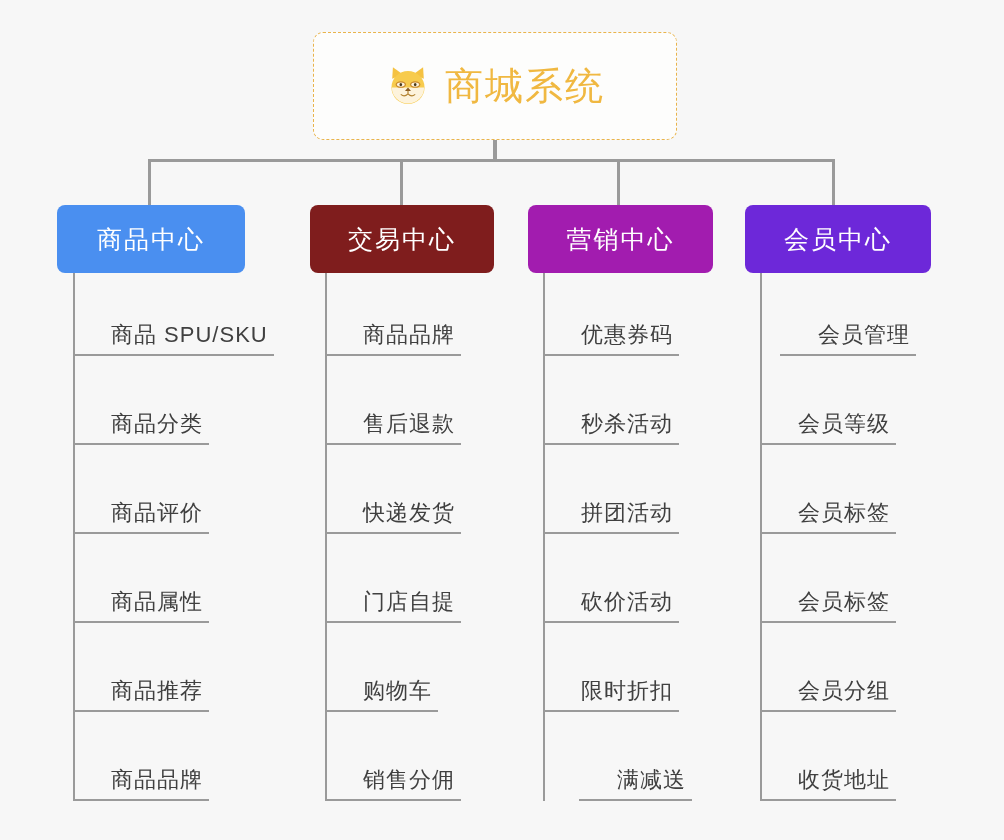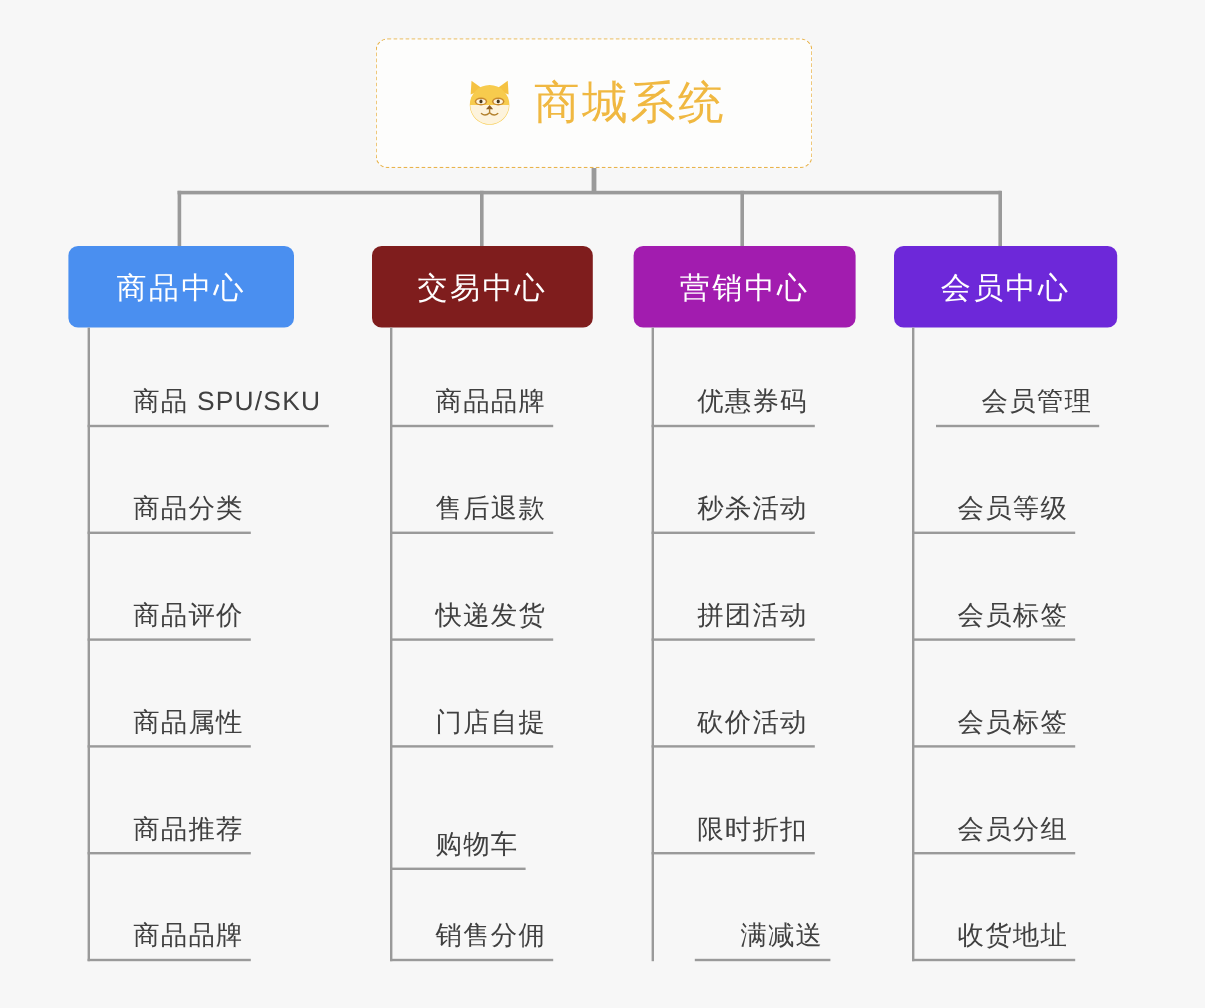--- a/index.html
+++ b/index.html
@@ -186,21 +186,21 @@
       </div>
       <div class="leaf" style="top: 83px;">
         <span class="leaf-label" style="border-bottom-color: rgb(154, 154, 154);">售后退款</span>
       </div>
       <div class="leaf" style="top: 172px;">
         <span class="leaf-label" style="border-bottom-color: rgb(154, 154, 154);">快递发货</span>
       </div>
       <div class="leaf" style="top: 261px;">
         <span class="leaf-label" style="border-bottom-color: rgb(154, 154, 154);">门店自提</span>
       </div>
-      <div class="leaf" style="top: 363px;">
+      <div class="leaf" style="top: 350px;">
         <span class="leaf-label" style="border-bottom-color: rgb(154, 154, 154);">购物车</span>
       </div>
       <div class="leaf" style="top: 439px;">
         <span class="leaf-label" style="border-bottom-color: rgb(154, 154, 154);">销售分佣</span>
       </div>
     </div>
   <div class="leaf-col" style="left:543px;">
     <div class="leaf-spine" style="background: rgb(154, 154, 154); height: 528px;"></div>
   <div class="leaf" style="top: -6px;">
         <span class="leaf-label" style="border-bottom-color: rgb(154, 154, 154);">优惠券码</span>

